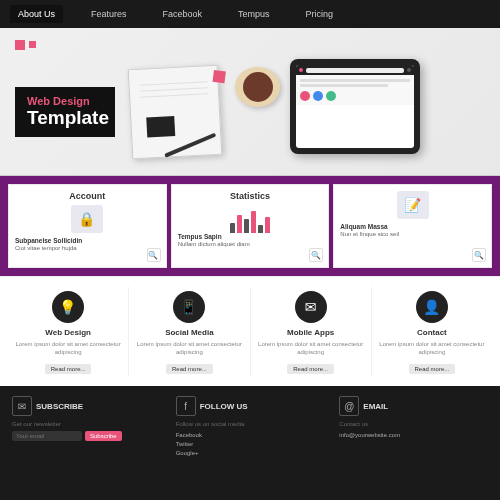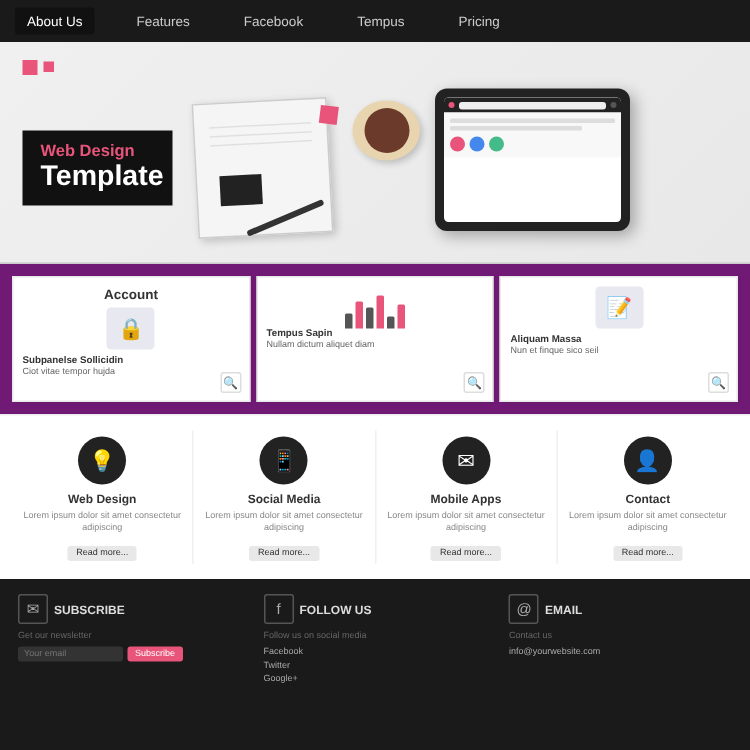--- a/index.html
+++ b/index.html
@@ -464,20 +464,21 @@
     <div class="card-icon-area">
     <div class="card-icon-box">🔒</div>
   </div>
     <div class="card-text">
       <span class="bold-label">Subpanelse Sollicidin</span>
       Ciot vitae tempor hujda
     </div>
     <div class="card-search">🔍</div>
   </div>
     <div class="card">
+    <div class="card-title">Statistics</div>
 
     <div class="mini-chart">
       <div class="chart-bar b" style="height:10px"></div>
       <div class="chart-bar" style="height:18px"></div>
       <div class="chart-bar b" style="height:14px"></div>
       <div class="chart-bar" style="height:22px"></div>
       <div class="chart-bar b" style="height:8px"></div>
       <div class="chart-bar" style="height:16px"></div>
     </div>
 

